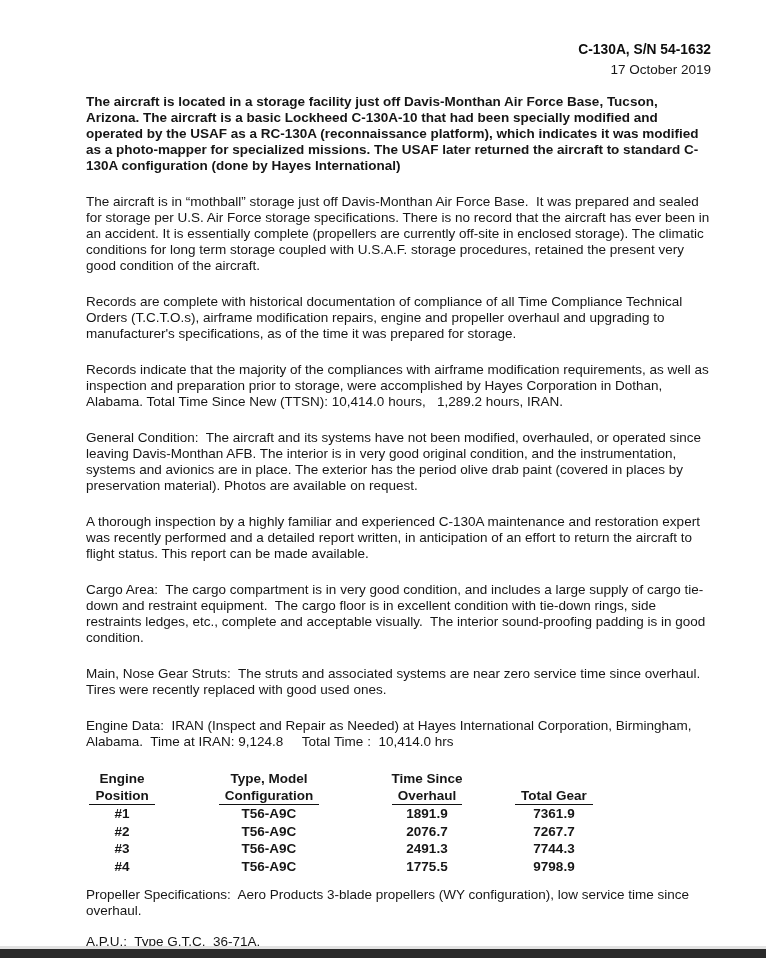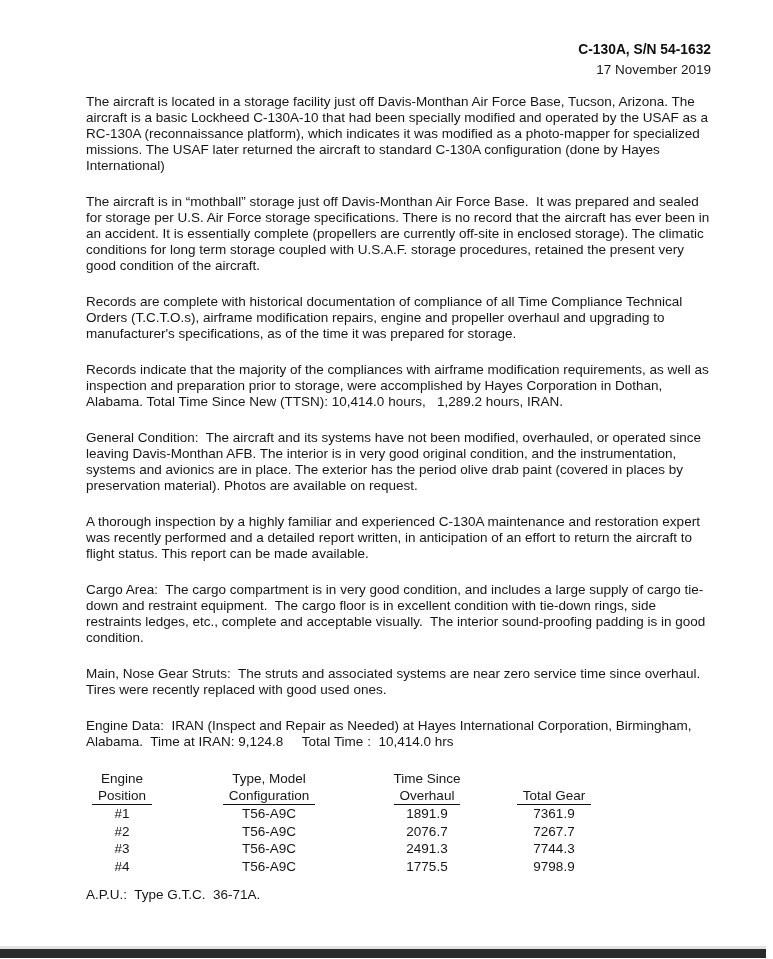--- a/index.html
+++ b/index.html
@@ -29,25 +29,25 @@
   .doc-date {
     text-align: right;
     margin-top: 4px;
     line-height: 16px;
   }
   p.para {
     margin: 0 0 20px 0;
     white-space: pre-wrap;
     line-height: 16px;
   }
-  p.para:first-of-type { margin-top: 16px; }
+  p.para:first-of-type { margin-top: 16px; font-weight: bold; }
   .sec-label { text-underline-offset: 2px; }
   .eng-table { margin: 0 0 12px 0; }
   .trow { display: flex; }
-  .trow > div { text-align: center; line-height: 17px; }
+  .trow > div { text-align: center; line-height: 17px; font-weight: bold; }
   .tc1 { width: 72px;  margin-left: 0; }
   .tc2 { width: 150px; margin-left: 36px; }
   .tc3 { width: 120px; margin-left: 23px; }
   .tc4 { width: 130px; margin-left: 2px; }
   .trow.data > div { line-height: 17.5px; }
   .u {
     display: inline-block;
     border-bottom: 1.5px solid #111;
     padding: 0 6px;
   }
@@ -66,21 +66,21 @@
     background: #2a2a2a;
   }
 </style>
 </head>
 <body>
 
 <div class="page">
   <div class="content">
 
     <div class="doc-title">C-130A, S/N 54-1632</div>
-    <div class="doc-date">17 November 2019</div>
+    <div class="doc-date">17 October 2019</div>
 
     <p class="para"><span class="sec-label"></span><span>The aircraft is located in a storage facility just off Davis-Monthan Air Force Base, Tucson, Arizona. The aircraft is a basic Lockheed C-130A-10 that had been specially modified and operated by the USAF as a RC-130A (reconnaissance platform), which indicates it was modified as a photo-mapper for specialized missions. The USAF later returned the aircraft to standard C-130A configuration (done by Hayes International)</span></p>
 
     <p class="para"><span class="sec-label"></span><span>The aircraft is in “mothball” storage just off Davis-Monthan Air Force Base.  It was prepared and sealed for storage per U.S. Air Force storage specifications. There is no record that the aircraft has ever been in an accident. It is essentially complete (propellers are currently off-site in enclosed storage). The climatic conditions for long term storage coupled with U.S.A.F. storage procedures, retained the present very good condition of the aircraft.</span></p>
 
     <p class="para"><span class="sec-label"></span><span>Records are complete with historical documentation of compliance of all Time Compliance Technical Orders (T.C.T.O.s), airframe modification repairs, engine and propeller overhaul and upgrading to manufacturer's specifications, as of the time it was prepared for storage.</span></p>
 
     <p class="para"><span class="sec-label"></span><span>Records indicate that the majority of the compliances with airframe modification requirements, as well as inspection and preparation prior to storage, were accomplished by Hayes Corporation in Dothan, Alabama. Total Time Since New (TTSN): 10,414.0 hours,   1,289.2 hours, IRAN.</span></p>
 
     <p class="para"><span class="sec-label">General Condition:</span><span>  The aircraft and its systems have not been modified, overhauled, or operated since leaving Davis-Monthan AFB. The interior is in very good original condition, and the instrumentation, systems and avionics are in place. The exterior has the period olive drab paint (covered in places by preservation material). Photos are available on request.</span></p>
@@ -125,20 +125,21 @@
         <div class="tc4">7744.3</div>
       </div>
       <div class="trow data">
         <div class="tc1">#4</div>
         <div class="tc2">T56-A9C</div>
         <div class="tc3">1775.5</div>
         <div class="tc4">9798.9</div>
       </div>
     </div>
 
+    <p class="para prop-para"><span class="sec-label">Propeller Specifications:</span><span>  Aero Products 3-blade propellers (WY configuration), low service time since overhaul.</span></p>
 
     <p class="para apu-para"><span class="sec-label">A.P.U.:</span><span>  Type G.T.C.  36-71A.</span></p>
 
   </div>
 
   <div class="bottom-strip"></div>
   <div class="bottom-bar"></div>
 </div>
 
 </body></html>

